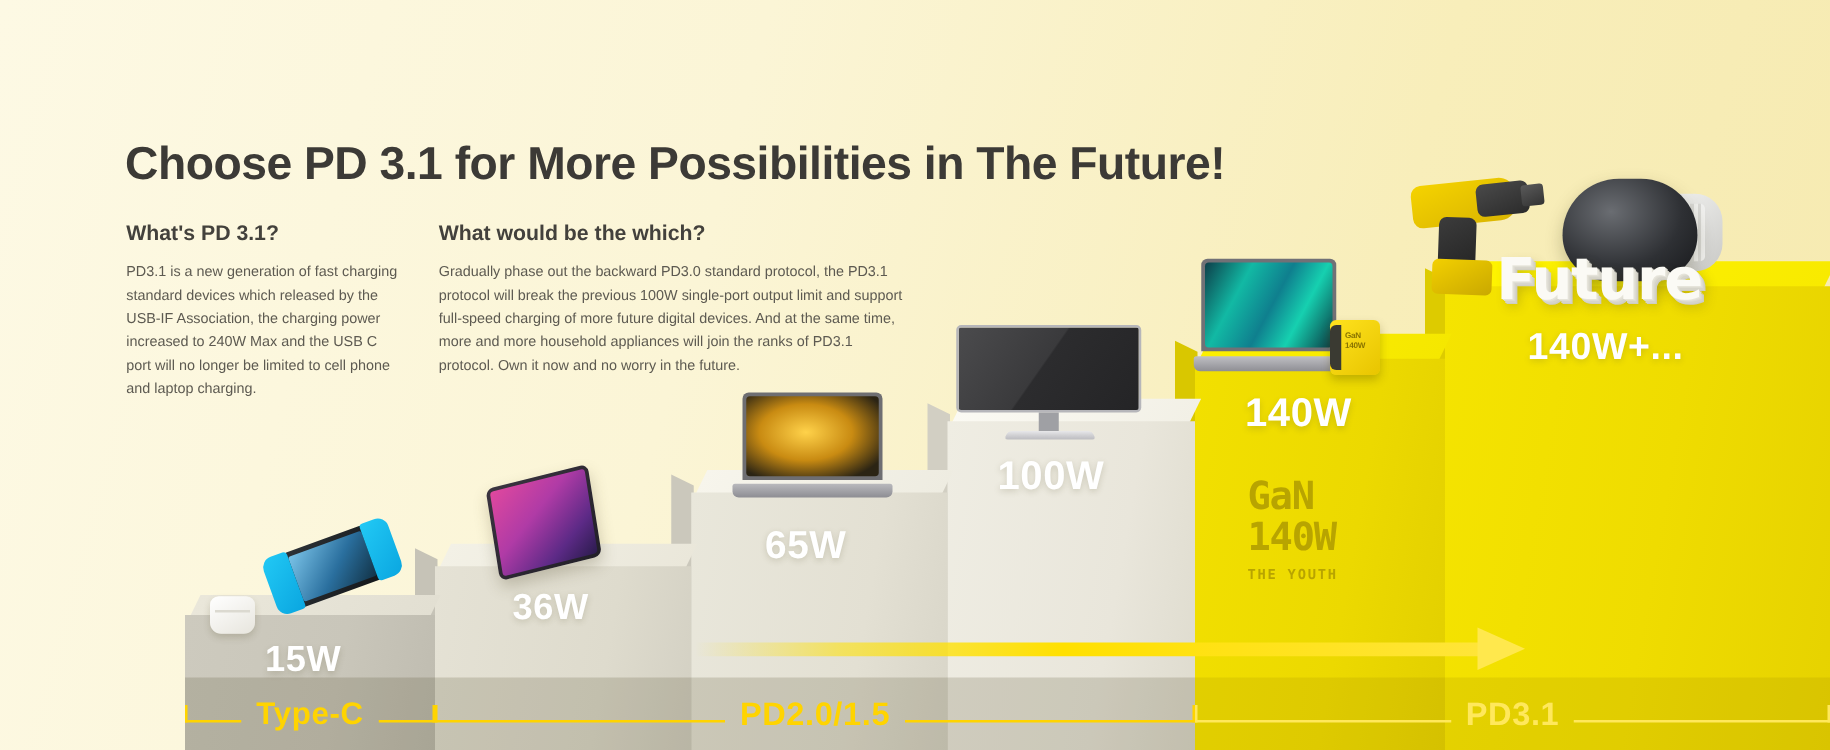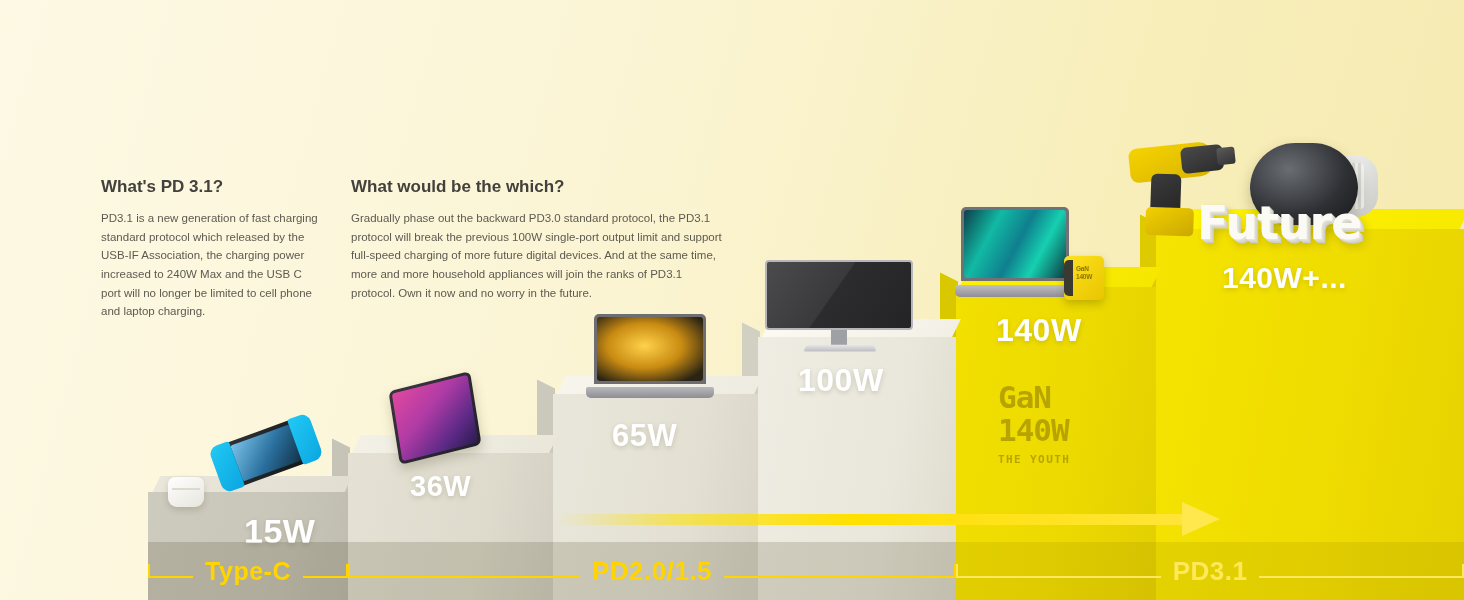--- a/index.html
+++ b/index.html
@@ -65,21 +65,21 @@
   .s6 { left:1156px; top:229px; width:308px; height:371px; }
   .s6 .front { position:absolute; inset:0; background:linear-gradient(100deg,#f5e400 0%,#efdc00 55%,#e6d200 100%); }
   .s6 .top { position:absolute; left:8px; top:-20px; width:300px; height:22px;
              background:linear-gradient(100deg,#fff400,#f8ea00); transform:skewX(-26deg); }
   .s6 .side { position:absolute; left:-16px; top:-10px; width:18px; height:381px;
               background:#ddcb00; transform:skewY(26deg); }
 
   
   .watt { position:absolute; color:#fff; font-weight:bold; letter-spacing:0.5px;
           text-shadow:0 2px 5px rgba(90,85,50,.22);text-align:right; }
-  .w15  { left:212px; top:512px; font-size:34px;margin-left:32px; }
+  .w15  { left:212px; top:512px; font-size:29px; }
   .w36  { left:410px; top:470px; font-size:29px; }
   .w65  { left:612px; top:418px; font-size:31px; }
   .w100 { left:798px; top:362px; font-size:32px; }
   .w140 { left:996px; top:312px; font-size:32px; }
   .wfut { left:1222px; top:261px; font-size:30px; }
 
   
   .band { position:absolute; bottom:0; height:58px; background:rgba(60,55,20,.17); }
   .band.b1 { left:148px; width:200px; }
   .band.b2 { left:348px; width:608px; }
@@ -200,23 +200,24 @@
   .future { position:absolute; left:1170px; top:196px; font-size:46px; font-weight:bold;
         color:#fbfaf5; letter-spacing:-1px; font-family:"DejaVu Sans", sans-serif;
         text-shadow: 1px 1px 0 #e6e4da, 2px 2px 0 #dedcd2, 3px 3px 0 #d6d4ca,
                      4px 4px 0 #cfcdc3, 5px 6px 9px rgba(90,80,30,.3); margin-left: 27px; }
 </style>
 </head>
 <body>
 
 <div class="stage">
 
+  <div class="headline">Choose PD 3.1 for More Possibilities in The Future!</div>
 
   <div class="sub a">What's PD 3.1?</div>
-  <div class="para a">PD3.1 is a new generation of fast charging standard protocol which released by the USB-IF Association, the charging power increased to 240W Max and the USB C port will no longer be limited to cell phone and laptop charging.</div>
+  <div class="para a">PD3.1 is a new generation of fast charging standard devices which released by the USB-IF Association, the charging power increased to 240W Max and the USB C port will no longer be limited to cell phone and laptop charging.</div>
 
   <div class="sub b">What would be the which?</div>
   <div class="para b">Gradually phase out the backward PD3.0 standard protocol, the PD3.1 protocol will break the previous 100W single-port output limit and support full-speed charging of more future digital devices. And at the same time, more and more household appliances will join the ranks of PD3.1 protocol. Own it now and no worry in the future.</div>
 
   <div class="step s6">
     <div class="side"></div>
     <div class="top"></div>
     <div class="front"></div>
   </div>
 

